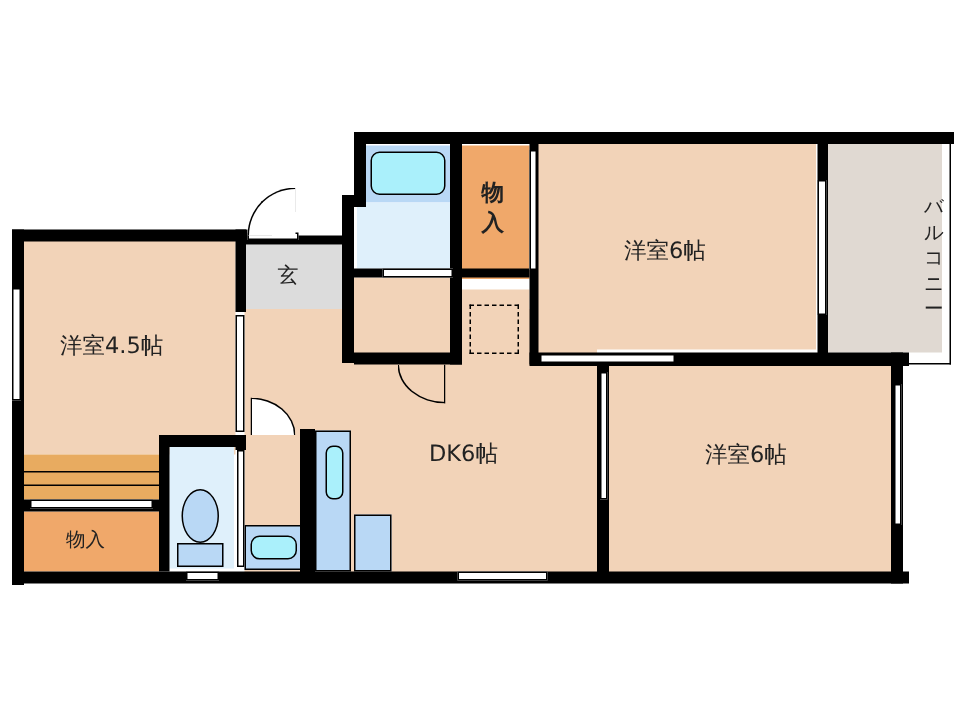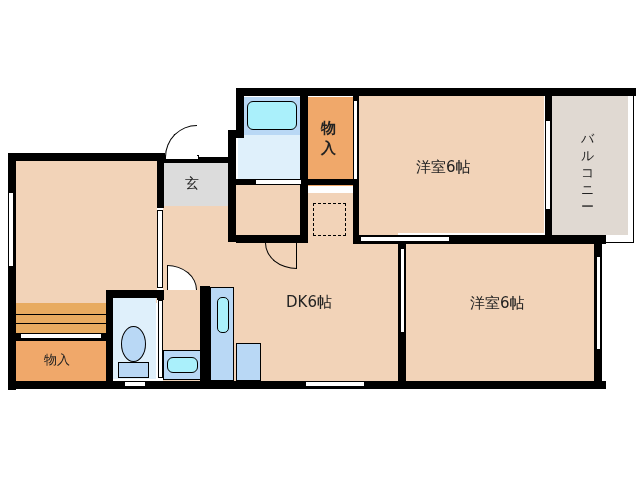--- a/index.html
+++ b/index.html
@@ -81,20 +81,21 @@
   <div class="win" style="left:400px;top:248px;width:5px;height:85px;"></div>
   <div class="win" style="left:596px;top:256px;width:5px;height:94px;"></div>
   <div class="win" style="left:158px;top:300px;width:5px;height:78px;"></div>
   <div class="win" style="left:165px;top:155px;width:34px;height:5px;"></div>
   <div class="win" style="left:255px;top:179px;width:47px;height:6px;"></div>
 
   <div class="abs" style="left:165px;top:125px;width:32px;height:32px;border-top:1px solid #000;border-left:1px solid #000;border-top-left-radius:100%;background:#fff;"></div>
   <div class="abs" style="left:265px;top:243px;width:32px;height:26px;border-bottom:1px solid #000;border-left:1px solid #000;border-bottom-left-radius:100%;border-right:1px solid #000;"></div>
   <div class="abs" style="left:167px;top:265px;width:30px;height:25px;border-top:1px solid #000;border-right:1px solid #000;border-top-right-radius:100%;background:#fff;border-left:1px solid #000;"></div>
 
+  <div class="lbl" style="left:40px;top:221px;">洋室4.5帖</div>
   <div class="lbl" style="left:44px;top:351px;font-size:13px;">物入</div>
   <div class="lbl" style="left:185px;top:175px;font-size:14px;">玄</div>
   <div class="lbl" style="left:321px;top:118px;width:18px;font-size:15px;font-weight:bold;line-height:20px;white-space:normal;">物入</div>
   <div class="lbl" style="left:416px;top:158px;">洋室6帖</div>
-  <div class="lbl" style="left:581px;top:130px;width:14px;font-size:13px;line-height:17px;white-space:normal;">バルコニー</div>
+  <div class="lbl" style="left:616px;top:130px;width:14px;font-size:13px;line-height:17px;white-space:normal;">バルコニー</div>
   <div class="lbl" style="left:286px;top:293px;">DK6帖</div>
   <div class="lbl" style="left:470px;top:294px;">洋室6帖</div>
 </div>
 
 </body></html>

